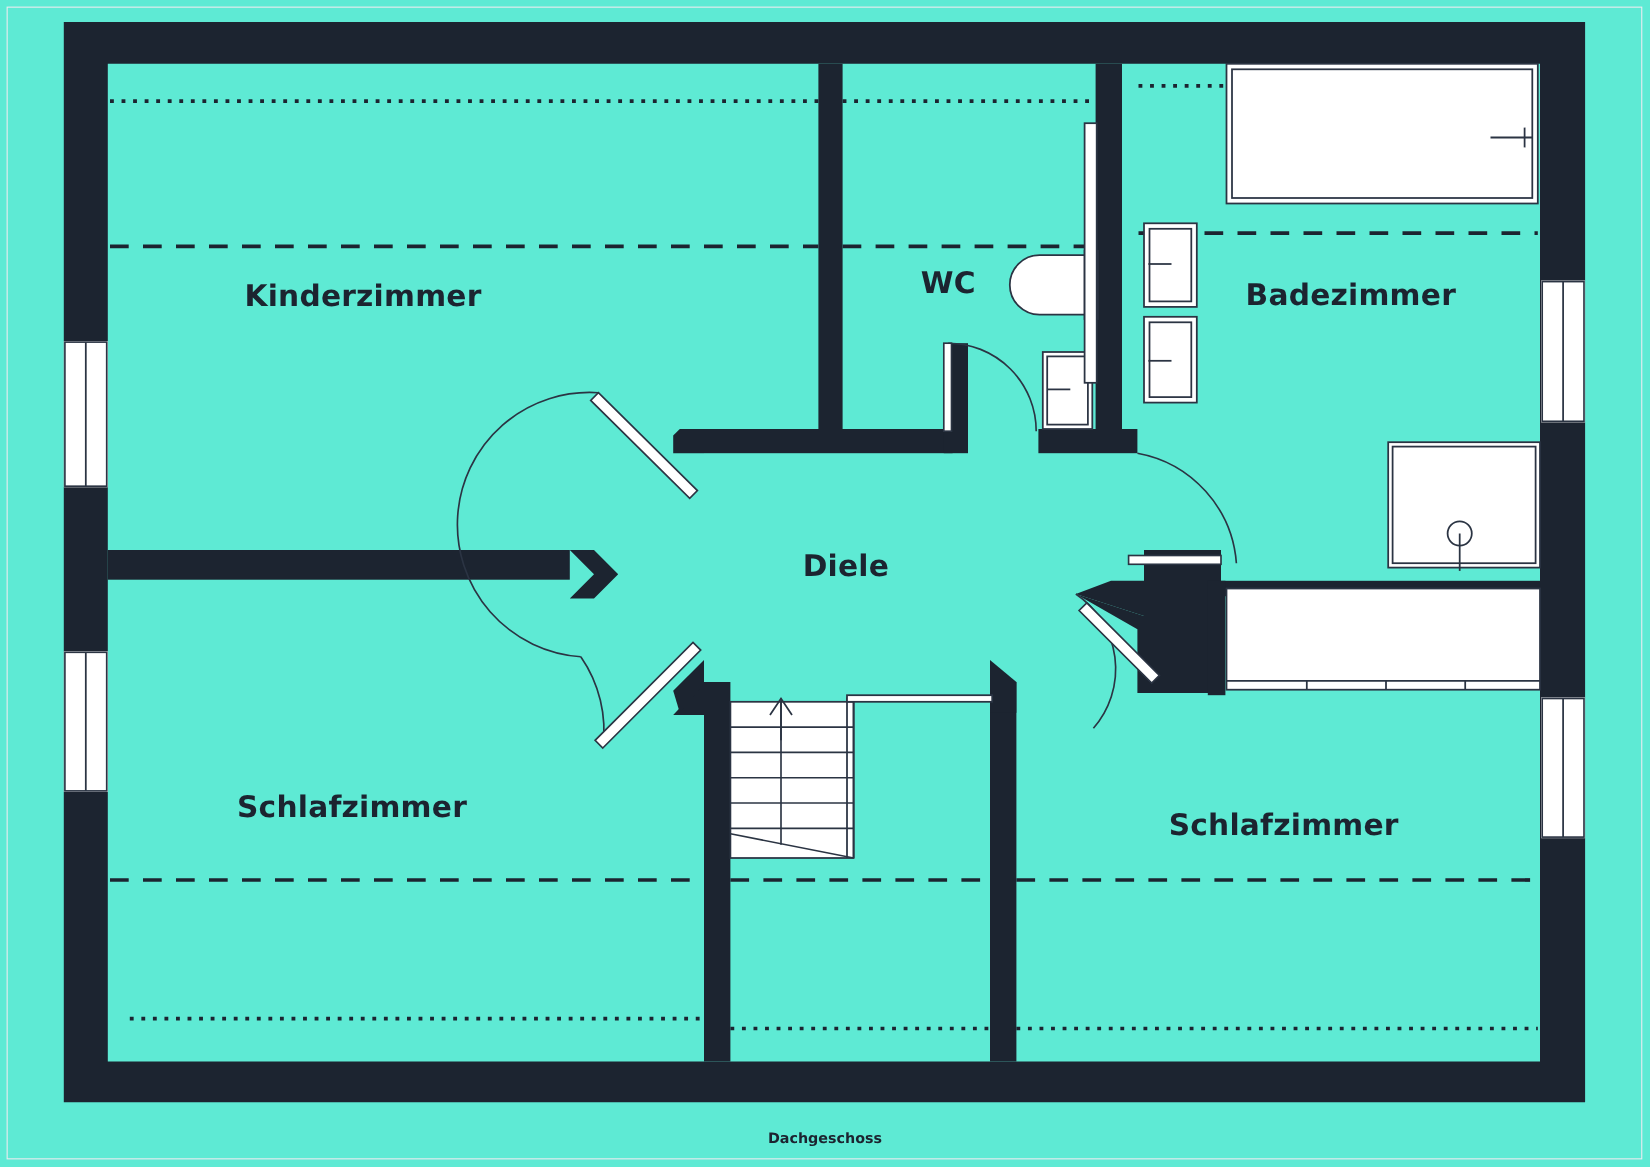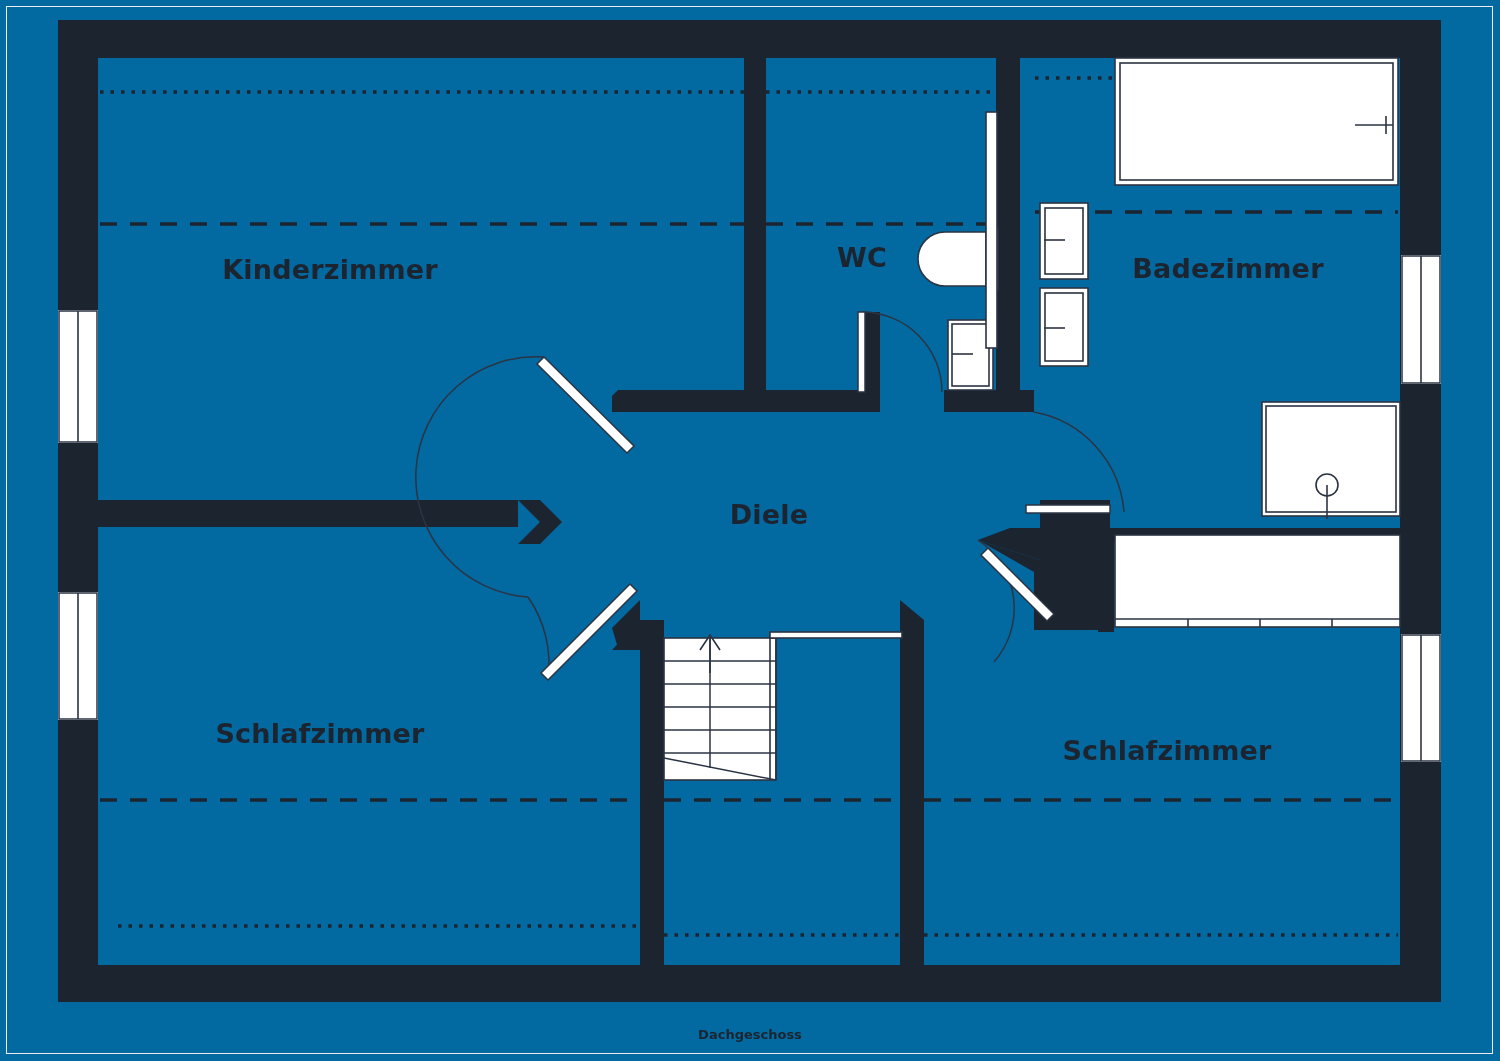--- a/index.html
+++ b/index.html
@@ -12,21 +12,21 @@
     height: 1061px;
     font-family: "Liberation Sans", sans-serif;
     position: relative;
     overflow: hidden;
   }
   #plan-root {
     position: absolute;
     left: 0; top: 0;
     width: 1500px;
     height: 1061px;
-    background: #0369a1;
+    background: #5eead4;
   }
   .frame-border {
     position: absolute;
     left: 6px; top: 6px;
     width: 1487px;
     height: 1048px;
     border: 1px solid #ececf0;
     box-sizing: border-box;
     pointer-events: none;
   }

